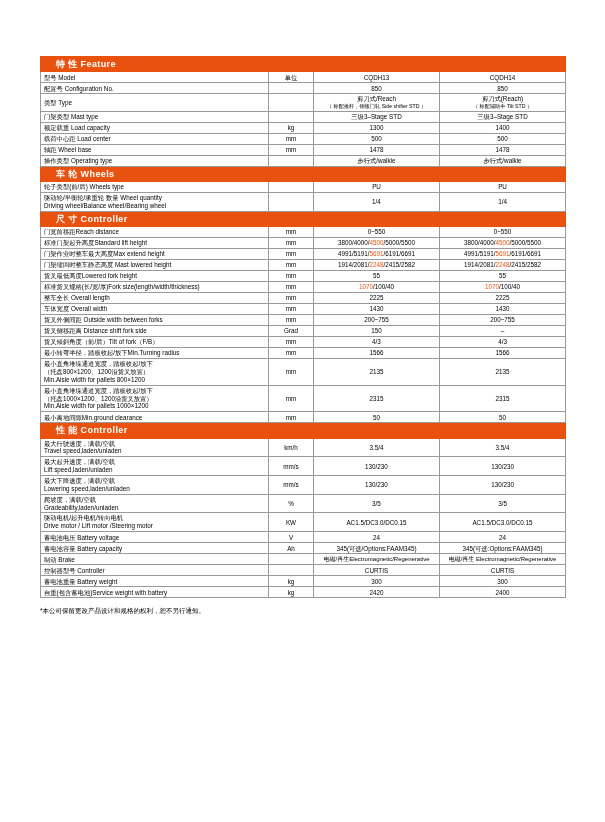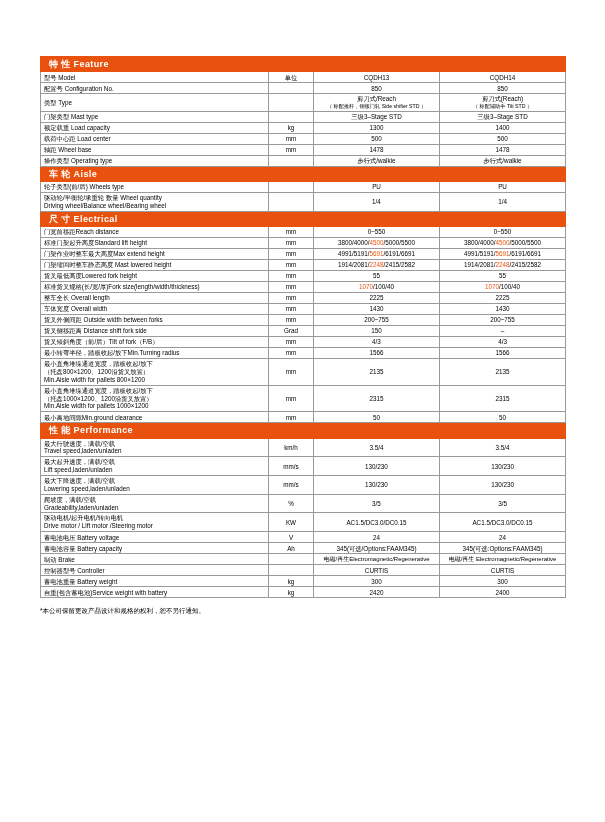--- a/index.html
+++ b/index.html
@@ -38,21 +38,21 @@
   td.label{text-align:left;}
   td.unit{text-align:center;}
   td.val{text-align:center;}
 
   tr.section td{
     background:#e8520e;
     color:#ffffff;
     font-weight:bold;
     font-size:9px;
     letter-spacing:0.4px;
-    padding:2px 8px;
+    padding:2px 15px;
     border:0.6px solid #e8520e;
     height:14px;
   }
   .sub{font-size:6px;}
   .orange{color:#e8520e;}
   .small-note{
     margin-top:9px;
     font-size:6.5px;
     color:#000;
   }
@@ -124,40 +124,40 @@
         <td class="val">1478</td>
       </tr>
       <tr>
         <td class="label">操作类型 Operating type</td>
         <td class="unit"></td>
         <td class="val">步行式/walkie</td>
         <td class="val">步行式/walkie</td>
       </tr>
 
       <tr class="section">
-        <td colspan="4">车 轮 Aisle</td>
+        <td colspan="4">车 轮 Wheels</td>
       </tr>
       <tr>
         <td class="label">轮子类型(前/后) Wheels type</td>
         <td class="unit"></td>
         <td class="val">PU</td>
         <td class="val">PU</td>
       </tr>
       <tr style="height:17px;">
         <td class="label two-line">
           <div>驱动轮/平衡轮/承重轮 数量 Wheel quantity</div>
           <div>Driving wheel/Balance wheel/Bearing wheel</div>
         </td>
         <td class="unit"></td>
         <td class="val">1/4</td>
         <td class="val">1/4</td>
       </tr>
 
       <tr class="section">
-        <td colspan="4">尺 寸 Electrical</td>
+        <td colspan="4">尺 寸 Controller</td>
       </tr>
       <tr>
         <td class="label">门宽前移距Reach distance</td>
         <td class="unit">mm</td>
         <td class="val">0~550</td>
         <td class="val">0~550</td>
       </tr>
       <tr>
         <td class="label">标准门架起升高度Standard lift height</td>
         <td class="unit">mm</td>
@@ -245,21 +245,21 @@
         <td class="val">2315</td>
       </tr>
       <tr>
         <td class="label">最小离地间隙Min.ground clearance</td>
         <td class="unit">mm</td>
         <td class="val">50</td>
         <td class="val">50</td>
       </tr>
 
       <tr class="section">
-        <td colspan="4">性 能 Performance</td>
+        <td colspan="4">性 能 Controller</td>
       </tr>
       <tr style="height:17px;">
         <td class="label two-line">
           <div>最大行驶速度，满载/空载</div>
           <div>Travel speed,laden/unladen</div>
         </td>
         <td class="unit">km/h</td>
         <td class="val">3.5/4</td>
         <td class="val">3.5/4</td>
       </tr>

